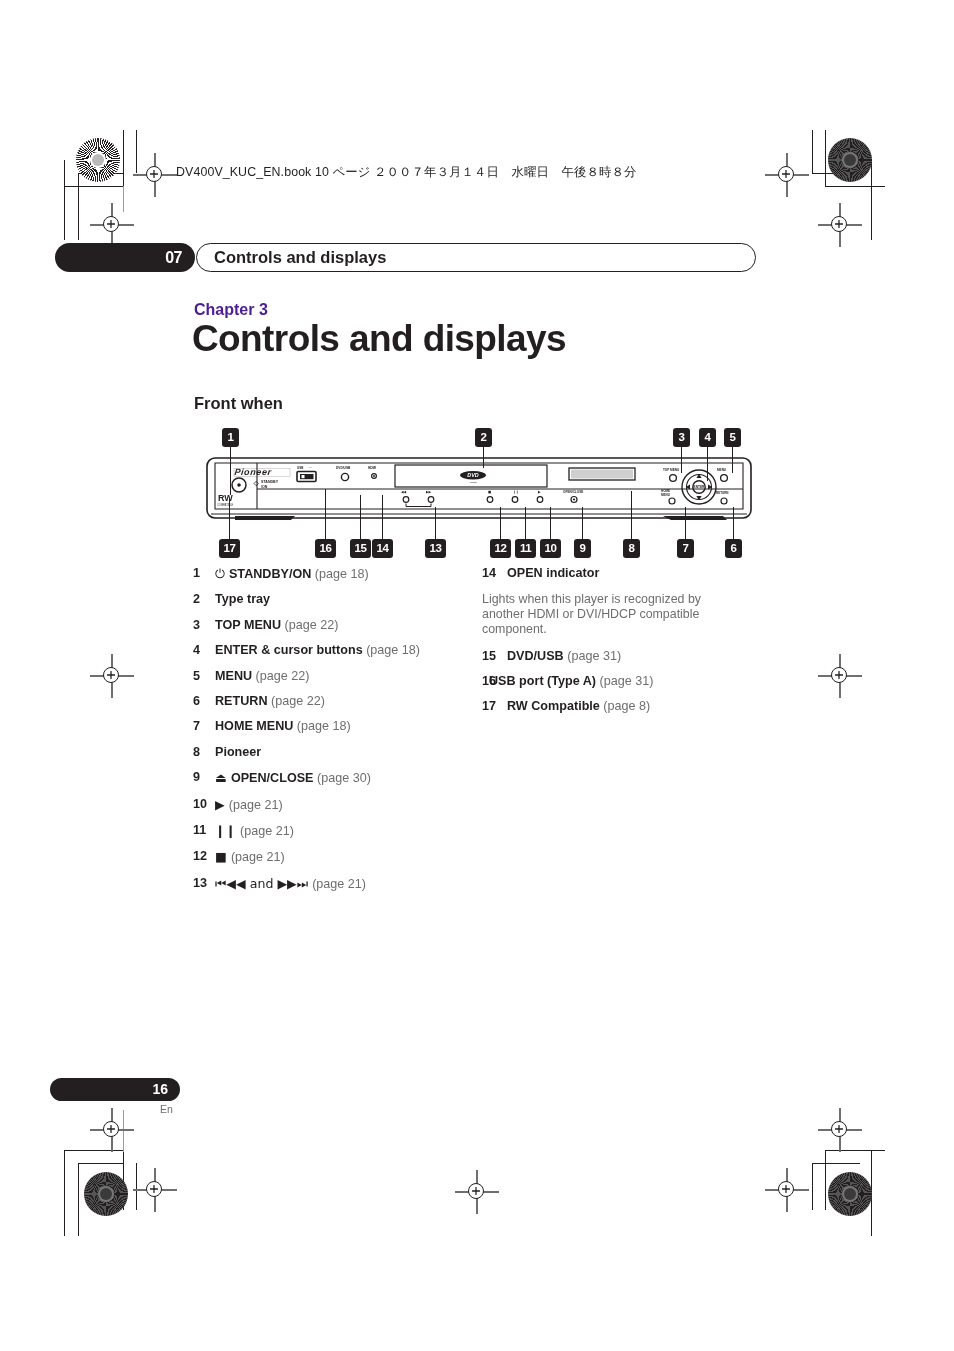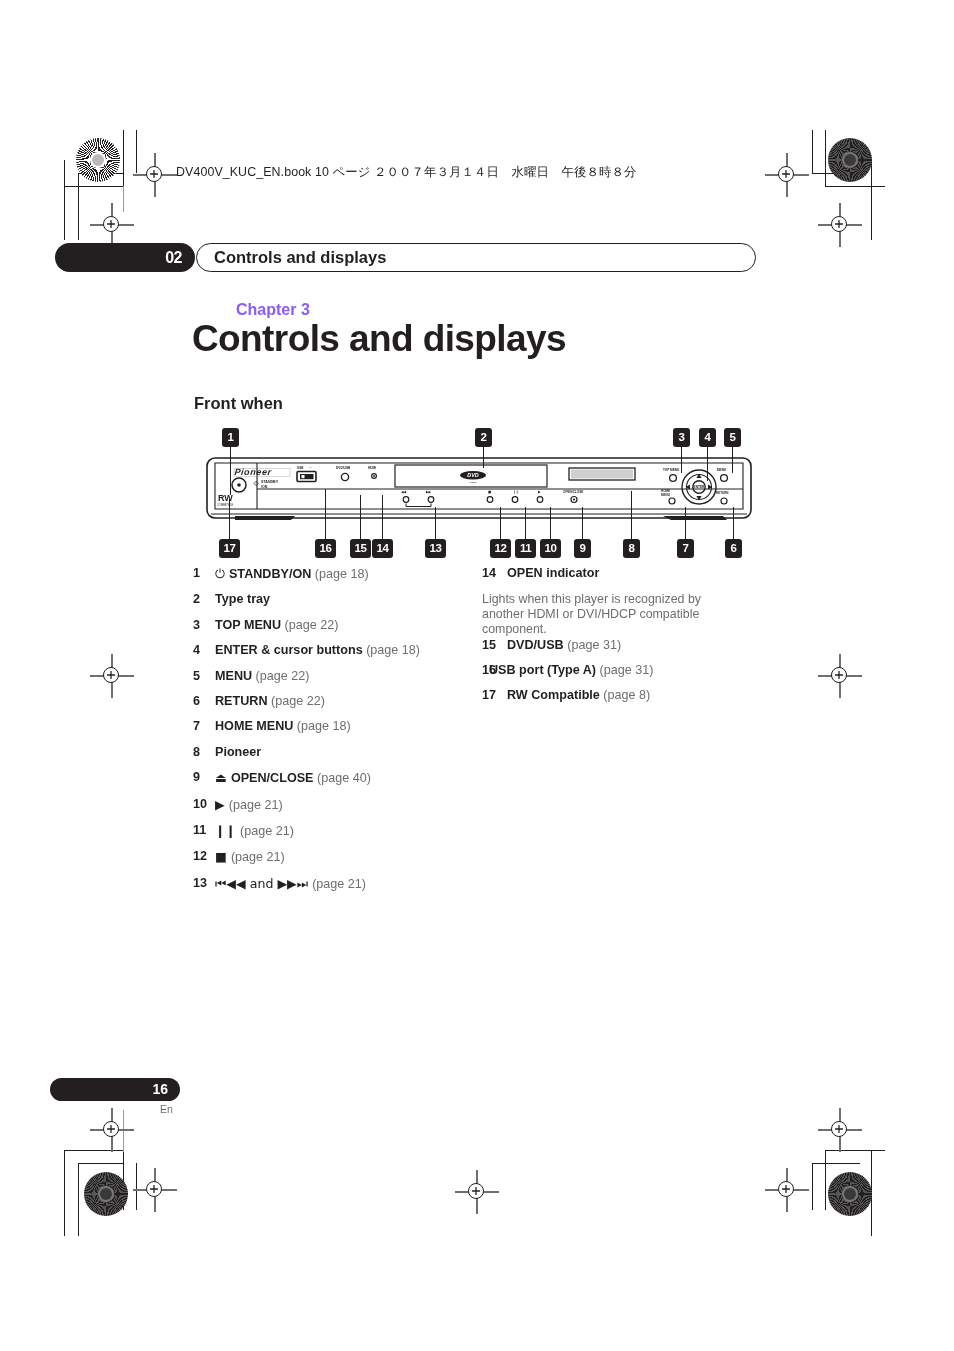--- a/index.html
+++ b/index.html
@@ -101,22 +101,21 @@
     font-weight: bold;
     color: #231f20;
   }
 
   
   .chapter-label {
     position: absolute;
     left: 194px; top: 301px;
     font-size: 16px;
     font-weight: bold;
-    color: #8b5cf6;
-    margin-left: 42px;
+    color: #4c1d95;
   }
   .chapter-title {
     position: absolute;
     left: 192px; top: 318px;
     font-size: 37px;
     font-weight: bold;
     letter-spacing: -0.6px;
     color: #231f20;
   }
   .section-title {
@@ -313,21 +312,21 @@
       <div class="h"></div>
       <div class="v"></div>
       <div class="ring"></div>
       <div class="dotin"></div>
     </div>
 </div>
 
 <div style="position:absolute; left:176px; top:164px; font-size:12.4px; color:#231f20; letter-spacing:0.1px; white-space:nowrap;">DV400V_KUC_EN.book  10 ページ  ２００７年３月１４日　水曜日　午後８時８分</div>
 
 <div class="chapter-pill">
-  <span class="num">02</span>
+  <span class="num">07</span>
 </div>
 <div class="head-pill">
   <span class="title">Controls and displays</span>
 </div>
 
 <div class="chapter-label">Chapter 3</div>
 <div class="chapter-title">Controls and displays</div>
 <div class="section-title">Front when</div>
 
 <div id="panel-figure">
@@ -502,30 +501,30 @@
 
 <div class="col" id="list-left" style="left:193px; top:566px; width:270px;">
     <div class="item" style="margin-bottom: 10.4px;"><span class="n">1</span><span class="body"><span class="glyph">⏻ </span>STANDBY/ON <span class="pg">(page 18)</span></span></div>
     <div class="item" style="margin-bottom: 10.4px;"><span class="n">2</span><span class="body">Type tray </span></div>
     <div class="item" style="margin-bottom: 10.4px;"><span class="n">3</span><span class="body">TOP MENU <span class="pg">(page 22)</span></span></div>
     <div class="item" style="margin-bottom: 10.4px;"><span class="n">4</span><span class="body">ENTER &amp; cursor buttons <span class="pg">(page 18)</span></span></div>
     <div class="item" style="margin-bottom: 10.4px;"><span class="n">5</span><span class="body">MENU <span class="pg">(page 22)</span></span></div>
     <div class="item" style="margin-bottom: 10.4px;"><span class="n">6</span><span class="body">RETURN <span class="pg">(page 22)</span></span></div>
     <div class="item" style="margin-bottom: 10.4px;"><span class="n">7</span><span class="body">HOME MENU <span class="pg">(page 18)</span></span></div>
     <div class="item" style="margin-bottom: 10.4px;"><span class="n">8</span><span class="body">Pioneer </span></div>
-    <div class="item" style="margin-bottom: 10.4px;"><span class="n">9</span><span class="body"><span class="glyph">⏏ </span>OPEN/CLOSE <span class="pg">(page 40)</span></span></div>
+    <div class="item" style="margin-bottom: 10.4px;"><span class="n">9</span><span class="body"><span class="glyph">⏏ </span>OPEN/CLOSE <span class="pg">(page 30)</span></span></div>
     <div class="item" style="margin-bottom: 10.4px;"><span class="n">10</span><span class="body"><span class="glyph">▶ </span><span class="pg">(page 21)</span></span></div>
     <div class="item" style="margin-bottom: 10.4px;"><span class="n">11</span><span class="body"><span class="glyph">❙❙ </span><span class="pg">(page 21)</span></span></div>
     <div class="item" style="margin-bottom: 10.4px;"><span class="n">12</span><span class="body"><span class="glyph">■ </span><span class="pg">(page 21)</span></span></div>
     <div class="item" style="margin-bottom: 10.4px;"><span class="n">13</span><span class="body"><span class="glyph">⏮◀◀ and ▶▶⏭ </span><span class="pg">(page 21)</span></span></div>
   </div>
 
 <div class="col" id="list-right" style="left:482px; top:566px; width:260px;">
     <div class="item" style="margin-bottom: 11px;"><span class="n" style="width: 22px;">14</span><span class="body" style="margin-left: 25px;">OPEN indicator </span></div>
-    <div class="desc" style="">Lights when this player is recognized by another HDMI or DVI/HDCP compatible component.</div>
+    <div class="desc" style="margin-bottom: 11px;">Lights when this player is recognized by another HDMI or DVI/HDCP compatible component.</div>
     <div class="item" style="margin-bottom: 10.4px;"><span class="n" style="width: 22px;">15</span><span class="body" style="margin-left: 25px;">DVD/USB <span class="pg">(page 31)</span></span></div>
     <div class="item" style="margin-bottom: 10.4px;"><span class="n" style="width: 22px;">16</span><span class="body" style="margin-left: 7px;">USB port (Type A) <span class="pg">(page 31)</span></span></div>
     <div class="item" style="margin-bottom: 10.4px;"><span class="n" style="width: 22px;">17</span><span class="body" style="margin-left: 25px;">RW Compatible <span class="pg">(page 8)</span></span></div>
   </div>
 
 <div class="page-pill">
   <span class="pnum">16</span>
 </div>
 <div class="page-lang">En</div>
 

